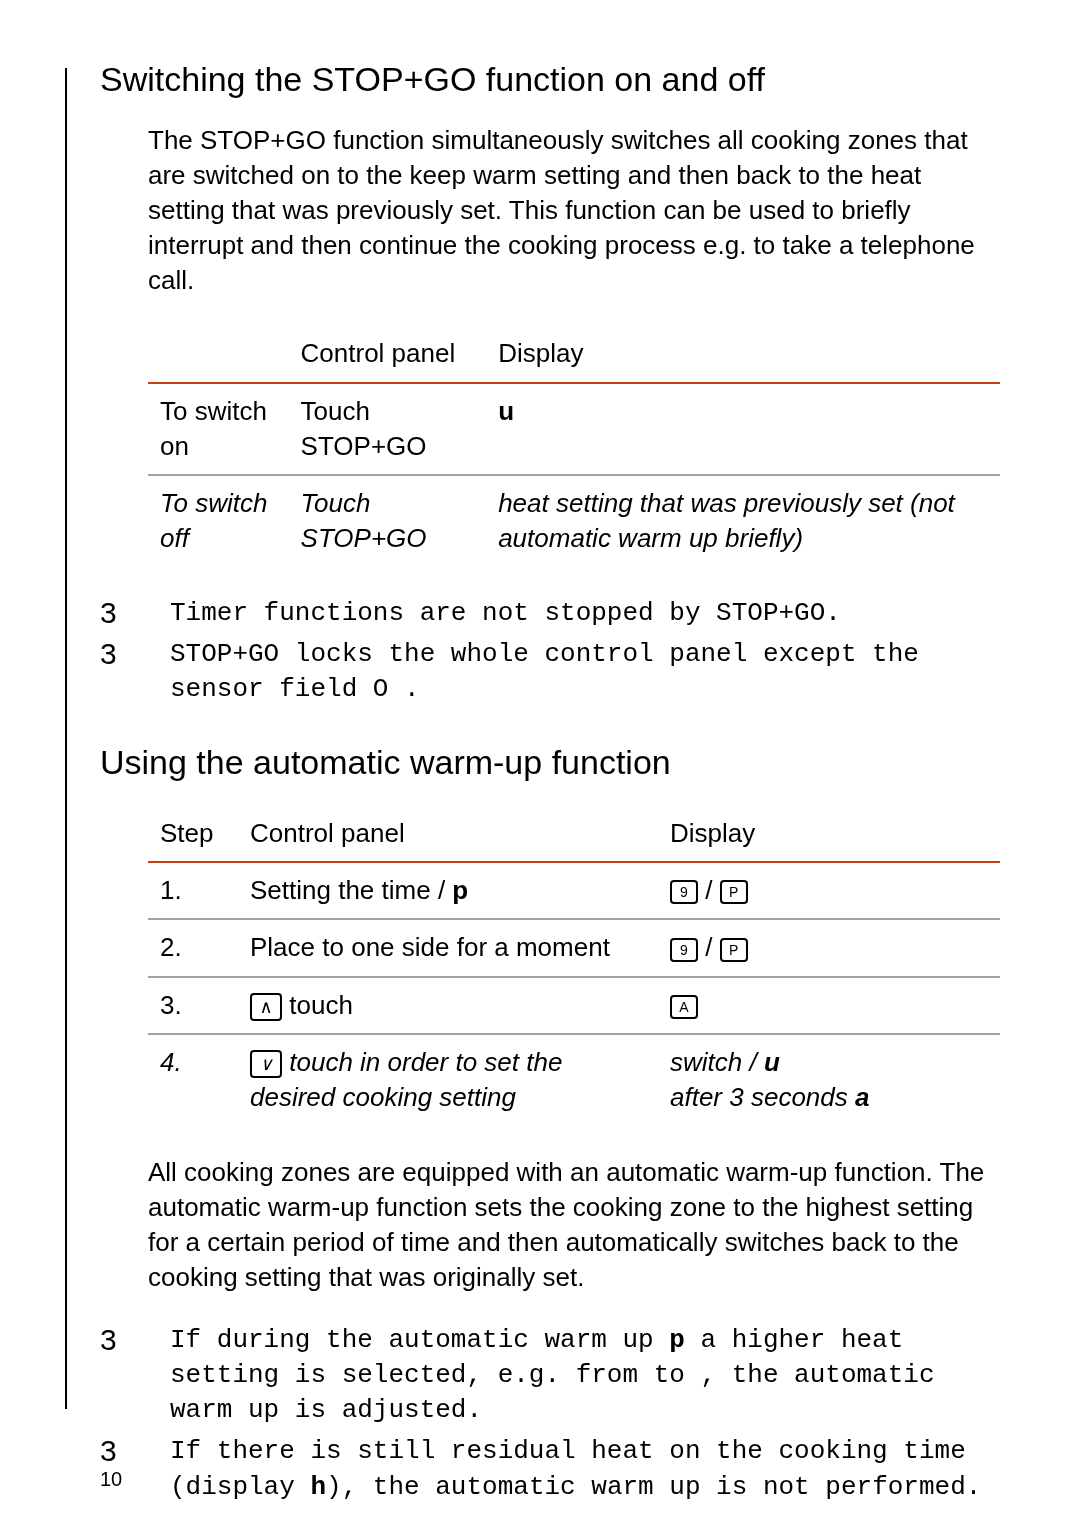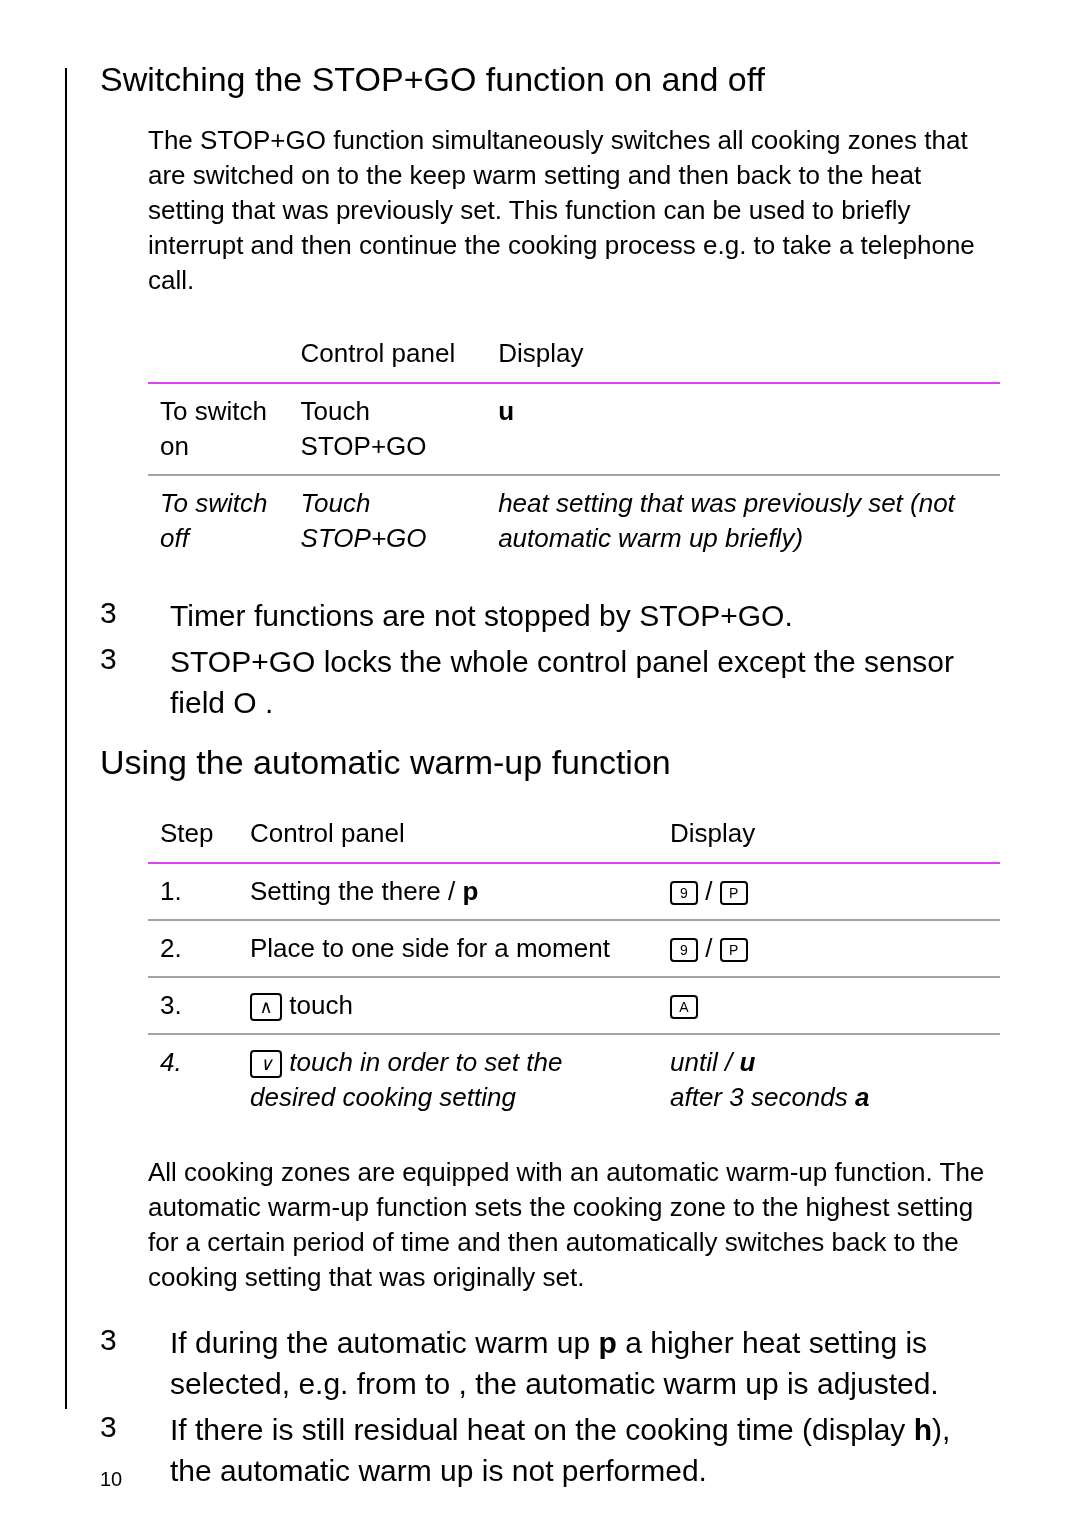--- a/index.html
+++ b/index.html
@@ -42,21 +42,21 @@
     border-collapse: collapse;
     width: 100%;
     margin: 10px 0 30px 0;
   }
   th, td {
     text-align: left;
     padding: 10px 16px 10px 12px;
     vertical-align: top;
   }
   thead th {
-    border-bottom: 2px solid #d946ef;
+    border-bottom: 2px solid #c2410c;
     font-weight: normal;
   }
   tbody tr {
     border-bottom: 2px solid #a3a3a3;
   }
   tbody tr:last-child {
     border-bottom: none;
     font-style: italic;
   }
   .note {
@@ -65,22 +65,23 @@
     margin: 6px 0;
   }
   .note-marker {
     width: 70px;
     flex: 0 0 70px;
     font-size: 30px;
     line-height: 1.1;
   }
   .note-text {
     flex: 1;
-    font-size: 30px;
+    font-size: 26px;
     line-height: 1.35;
+    font-family: Liberation Mono, monospace;
   }
   .pager {
     position: absolute;
     left: 100px;
     bottom: 38px;
     font-size: 20px;
   }
   .icon-box {
     display: inline-flex;
     align-items: center;
@@ -143,41 +144,41 @@
 
   <div class="note">
     <div class="note-marker">3</div>
     <div class="note-text">Timer functions are not stopped by STOP+GO.</div>
   </div>
   <div class="note">
     <div class="note-marker">3</div>
     <div class="note-text">STOP+GO locks the whole control panel except the sensor field O .</div>
   </div>
 
-  <h2 style="margin-top:20px">Using the automatic warm-up function</h2>
+  <h2 style="margin-top:36px">Using the automatic warm-up function</h2>
 
   <div class="body-block">
     <table>
       <colgroup>
         <col style="width:90px">
         <col style="width:420px">
         <col>
       </colgroup>
       <thead>
         <tr>
           <th>Step</th>
           <th>Control panel</th>
           <th>Display</th>
         </tr>
       </thead>
       <tbody>
         <tr>
           <td>1.</td>
           <td>
-            <span>Setting the there  / </span><span class="p-bold">p</span>
+            <span>Setting the time  / </span><span class="p-bold">p</span>
           </td>
           <td>
             <span class="icon-box small">9</span> /
             <span class="icon-box small">P</span>
           </td>
         </tr>
         <tr>
           <td>2.</td>
           <td>Place to one side for a moment</td>
           <td>
@@ -195,21 +196,21 @@
             <span class="icon-box small">A</span>
           </td>
         </tr>
         <tr>
           <td>4.</td>
           <td>
             <span class="icon-box">∨</span>
             <span> touch in order to set the desired cooking setting</span>
           </td>
           <td>
-            <span>until   / </span><span class="u-bold">u</span><br>
+            <span>switch   / </span><span class="u-bold">u</span><br>
             <span>after 3 seconds </span><span class="u-bold">a</span>
           </td>
         </tr>
       </tbody>
     </table>
   </div>
 
   <div class="body-block">
     <div class="body">All cooking zones are equipped with an automatic warm-up function. The automatic warm-up function sets the cooking zone to the highest setting for a certain period of time and then automatically switches back to the cooking setting that was originally set.</div>
   </div>

